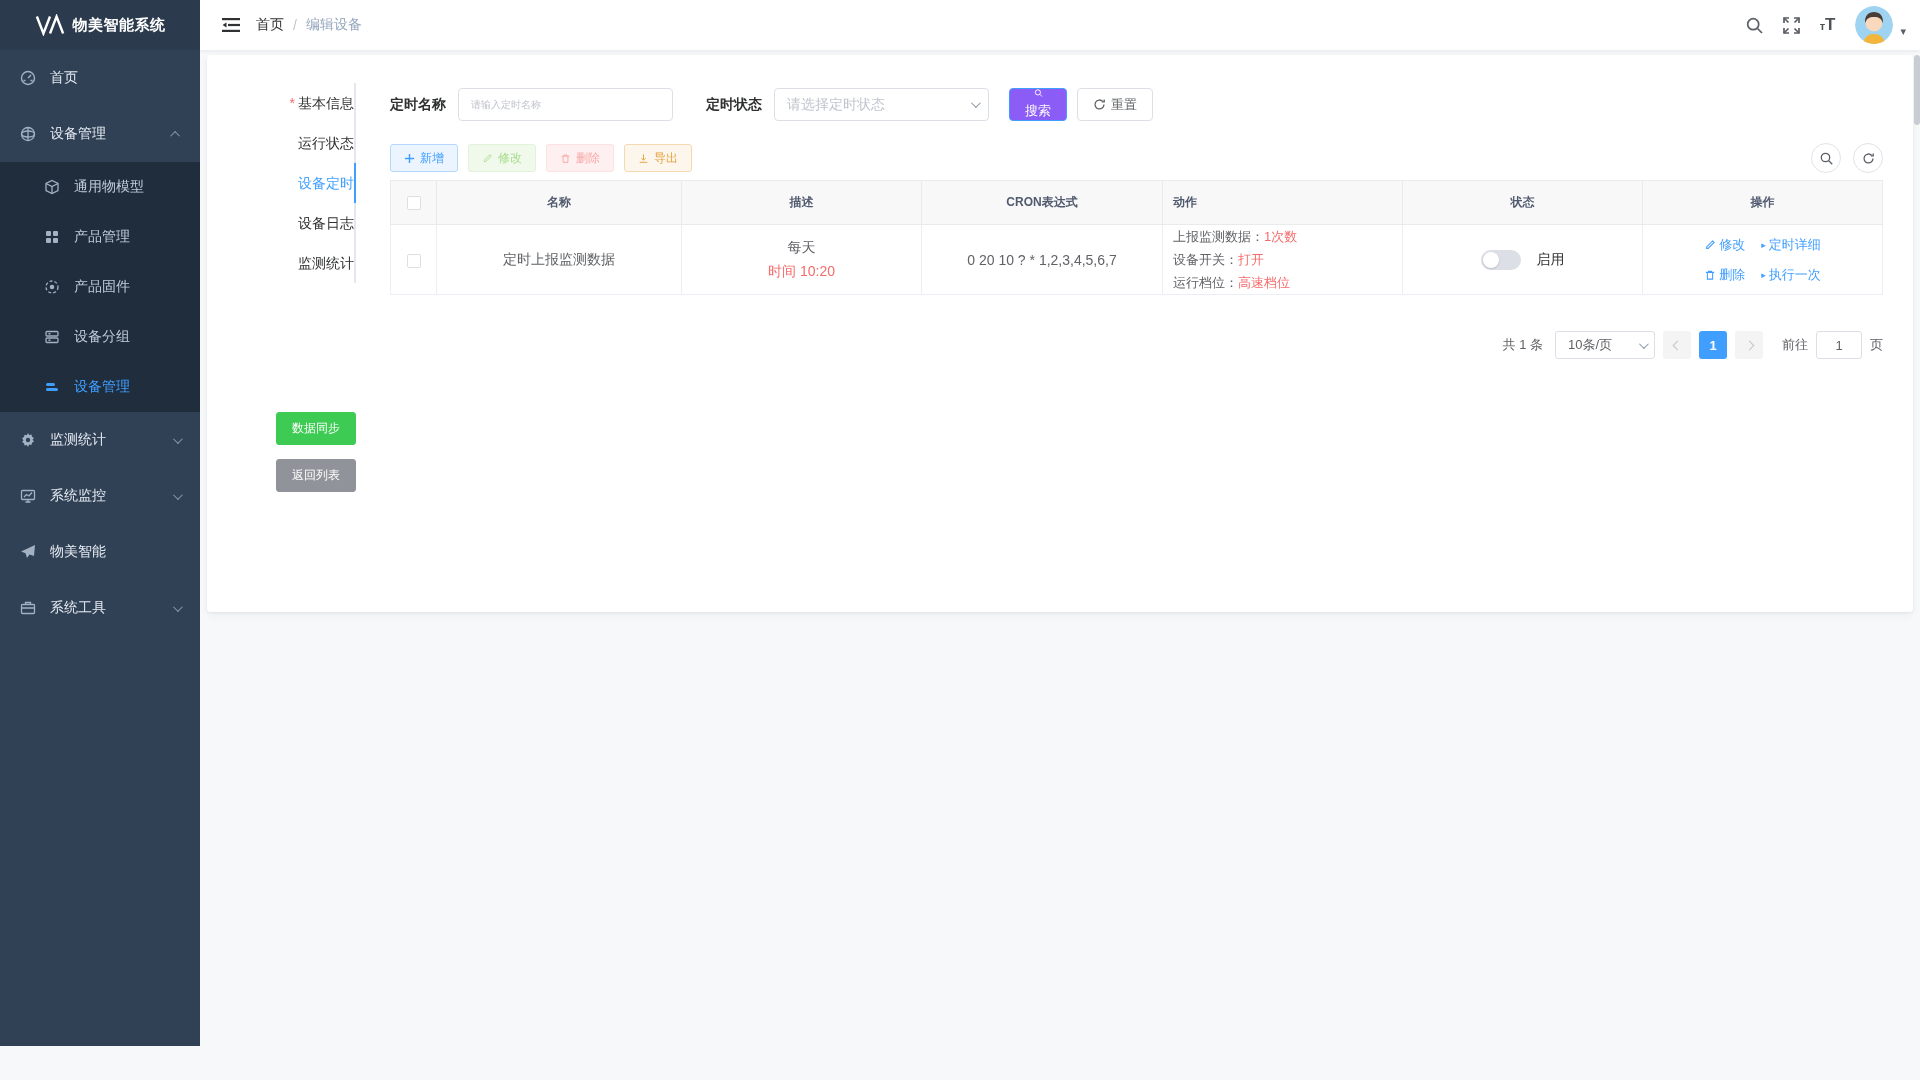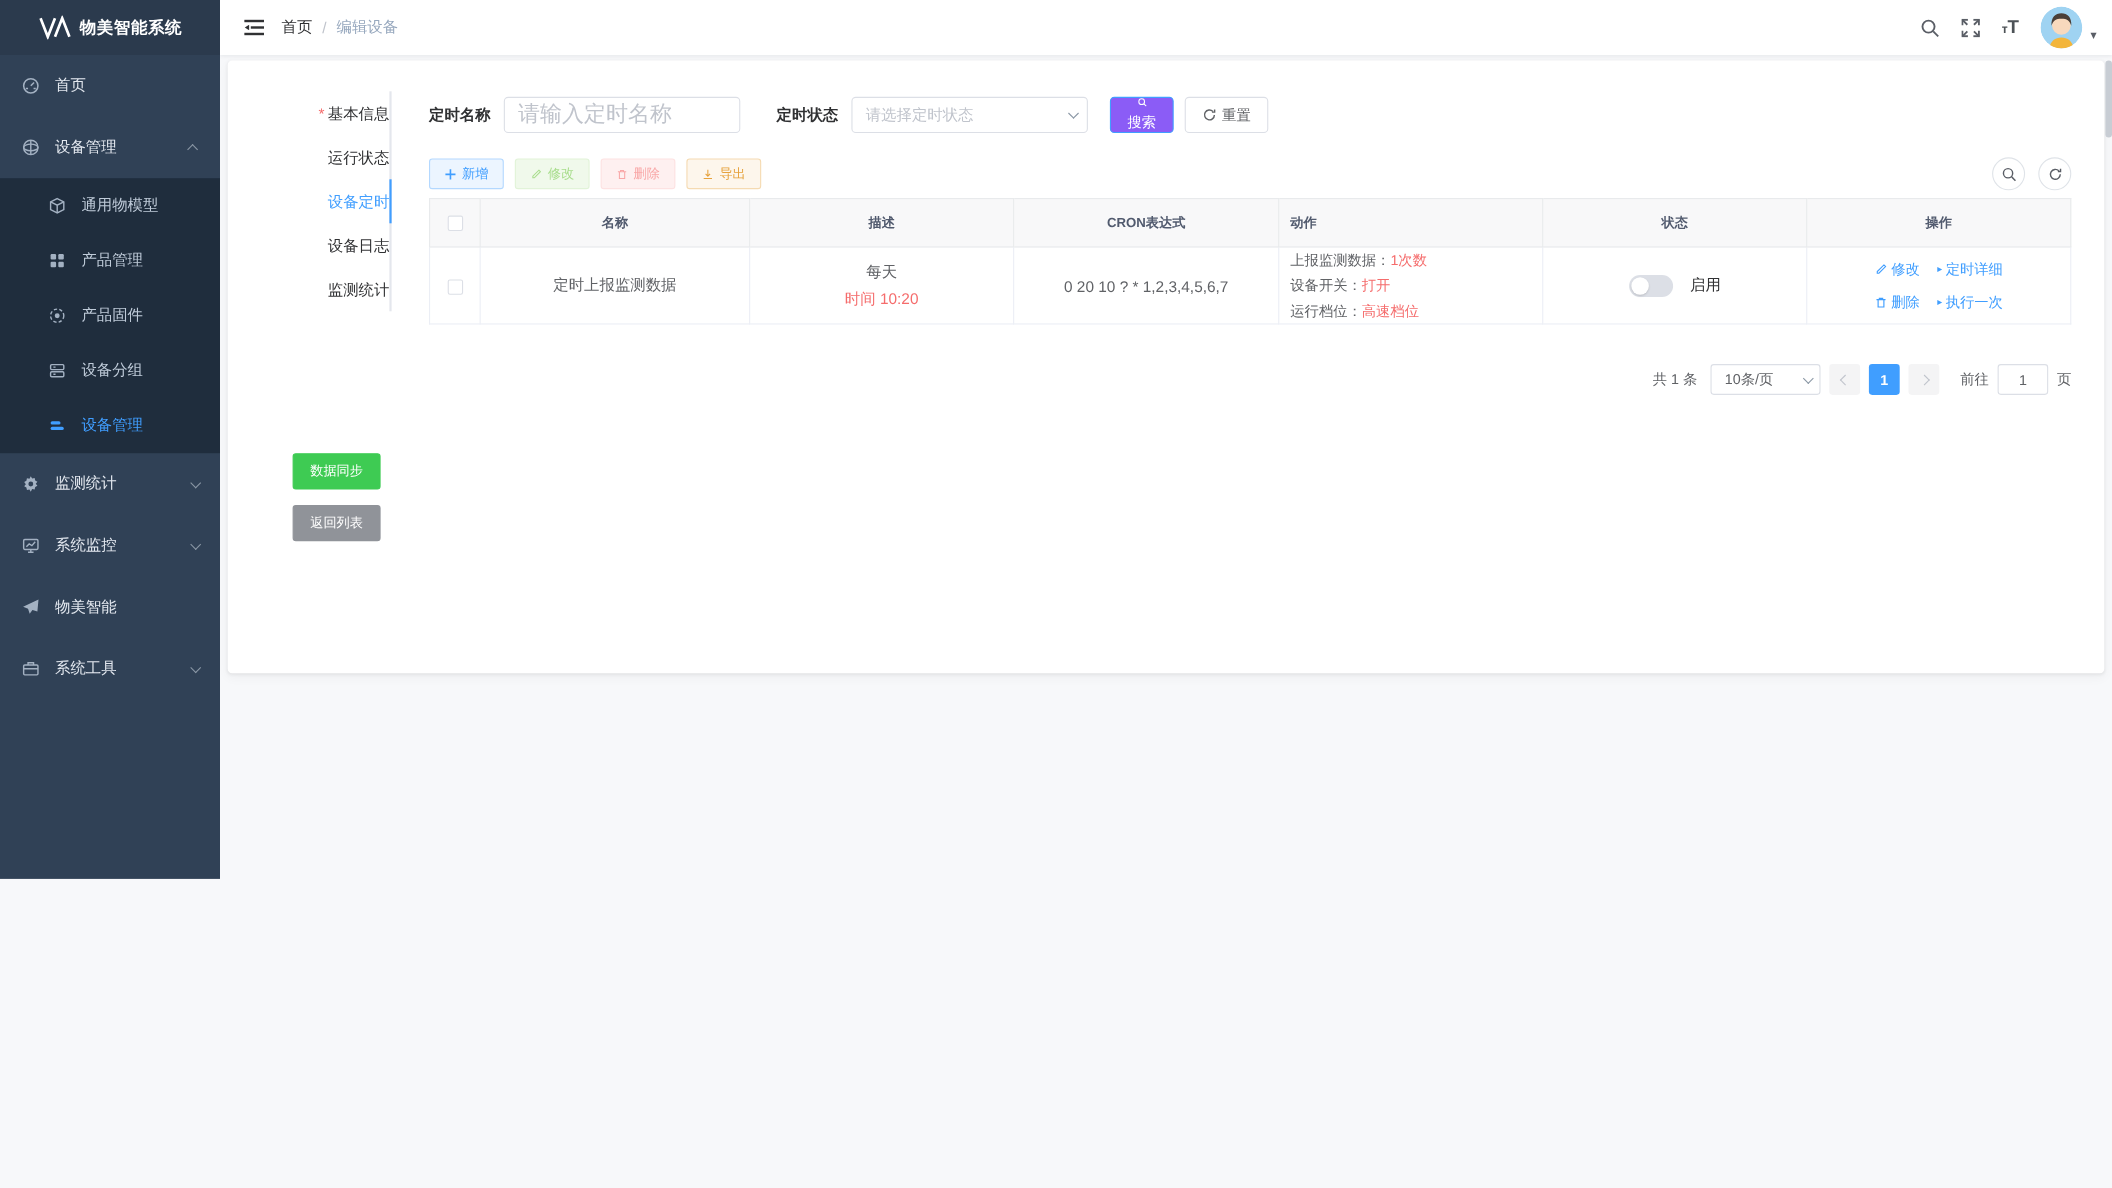--- a/index.html
+++ b/index.html
@@ -1,20 +1,20 @@
 <!DOCTYPE html>
 <html><head>
 <meta charset="utf-8">
 <style>
   * { margin:0; padding:0; box-sizing:border-box; }
   html,body { width:1920px; height:1080px; overflow:hidden;
     font-family:"Liberation Sans","DejaVu Sans",sans-serif; font-size:14px; color:#303133; background:#f7f8fa; }
 
   
-  .sidebar { position:absolute; left:0; top:0; width:200px; height:799px; background:#304156; z-index:5; }
+  .sidebar { position:absolute; left:0; top:0; width:200px; height:1046px; background:#304156; z-index:5; }
   .logo { height:50px; display:flex; align-items:center; justify-content:center; gap:8px; background:#2b3a4d; }
   .logo-title { color:#fff; font-weight:bold; font-size:15px; letter-spacing:.5px; }
   .menu-item { height:56px; display:flex; align-items:center; padding:0 18px 0 20px; color:#e4e9f0; cursor:pointer; position:relative; }
   .menu-item .mi { color:#a3b1c2; margin-right:14px; flex:0 0 auto; }
   .menu-item .chev { position:absolute; right:20px; }
   .submenu { background:#1f2d3d; }
   .submenu .menu-item { height:50px; padding-left:44px; color:#bfcbd9; }
   .submenu .menu-item.active { color:#409EFF; }
   .submenu .menu-item.active .mi { color:#409EFF; }
   .chev { display:inline-block; width:7px; height:7px; border-right:1.4px solid #8a97a5; border-bottom:1.4px solid #8a97a5; transform:rotate(45deg) translateY(-2px); }
@@ -40,32 +40,32 @@
   
   .app-main { position:absolute; left:200px; top:50px; right:0; bottom:0; background:#f7f8fa; }
   .card { position:absolute; left:7px; top:5px; width:1706px; height:557px; background:#fff;
     border-radius:4px; box-shadow:0 1px 3px rgba(0,0,0,.06), 0 4px 10px rgba(0,0,0,.04); display:flex; }
   .left-col { width:149px; flex:0 0 149px; padding-top:28px; }
   .side-tabs { border-right:2px solid #e4e7ed; }
   .side-tab { height:40px; line-height:40px; text-align:right; padding-right:0; color:#303133; cursor:pointer; position:relative; font-size:14px; }
   .side-tab.active { color:#409EFF; }
   .side-tab.active::after { content:""; position:absolute; right:-2px; top:0; width:2px; height:100%; background:#409EFF; }
   .req { color:#F56C6C; margin-right:3px; }
-  .left-btns { margin-top:129px; margin-left:49px; display:flex; flex-direction:column; gap:14px; align-items:center; }
+  .left-btns { margin-top:129px; margin-left:49px; display:flex; flex-direction:column; gap:14px; align-items:flex-end; }
   .btn-mini { font-size:12px; padding:7px 15px; border-radius:3px; border:1px solid transparent; cursor:pointer; color:#fff; font-family:inherit; }
   .btn-sync { background:#3ecb53; border-color:#3ecb53; }
   .btn-back { background:#909399; border-color:#909399; }
 
   .content-col { flex:1; padding:33px 31px 0 34px; }
 
   
   .filter-row { display:flex; align-items:center; }
   .f-label { font-weight:bold; color:#303133; margin-right:12px; white-space:nowrap; }
   .f-label.second { margin-left:33px; }
-  .text-input { width:215px; height:33px; border:1px solid #dcdfe6; border-radius:4px; padding:0 12px; font-size:20px; color:#606266; font-family:inherit; background:#fff; }
+  .text-input { width:215px; height:33px; border:1px solid #dcdfe6; border-radius:4px; padding:0 12px; font-size:10px; color:#606266; font-family:inherit; background:#fff; }
   .text-input::placeholder { color:#c0c4cc; }
   .fake-select { width:215px; height:33px; border:1px solid #dcdfe6; border-radius:4px; padding:0 10px 0 12px; display:flex; align-items:center; justify-content:space-between; cursor:pointer; background:#fff; }
   .fake-select .ph { color:#c0c4cc; font-size:14px; }
   .btn { height:33px; border-radius:4px; font-size:13px; display:inline-flex; align-items:center; gap:5px; padding:0 15px; cursor:pointer; border:1px solid #dcdfe6; background:#fff; color:#606266; font-family:inherit; }
   .btn-primary { background:#8b5cf6; border-color:#409EFF; color:#fff;flex-direction:column; }
   .btn-search { margin-left:20px; }
   .btn-reset { margin-left:10px; }
 
   
   .toolbar-row { margin-top:22px; display:flex; align-items:center; }

